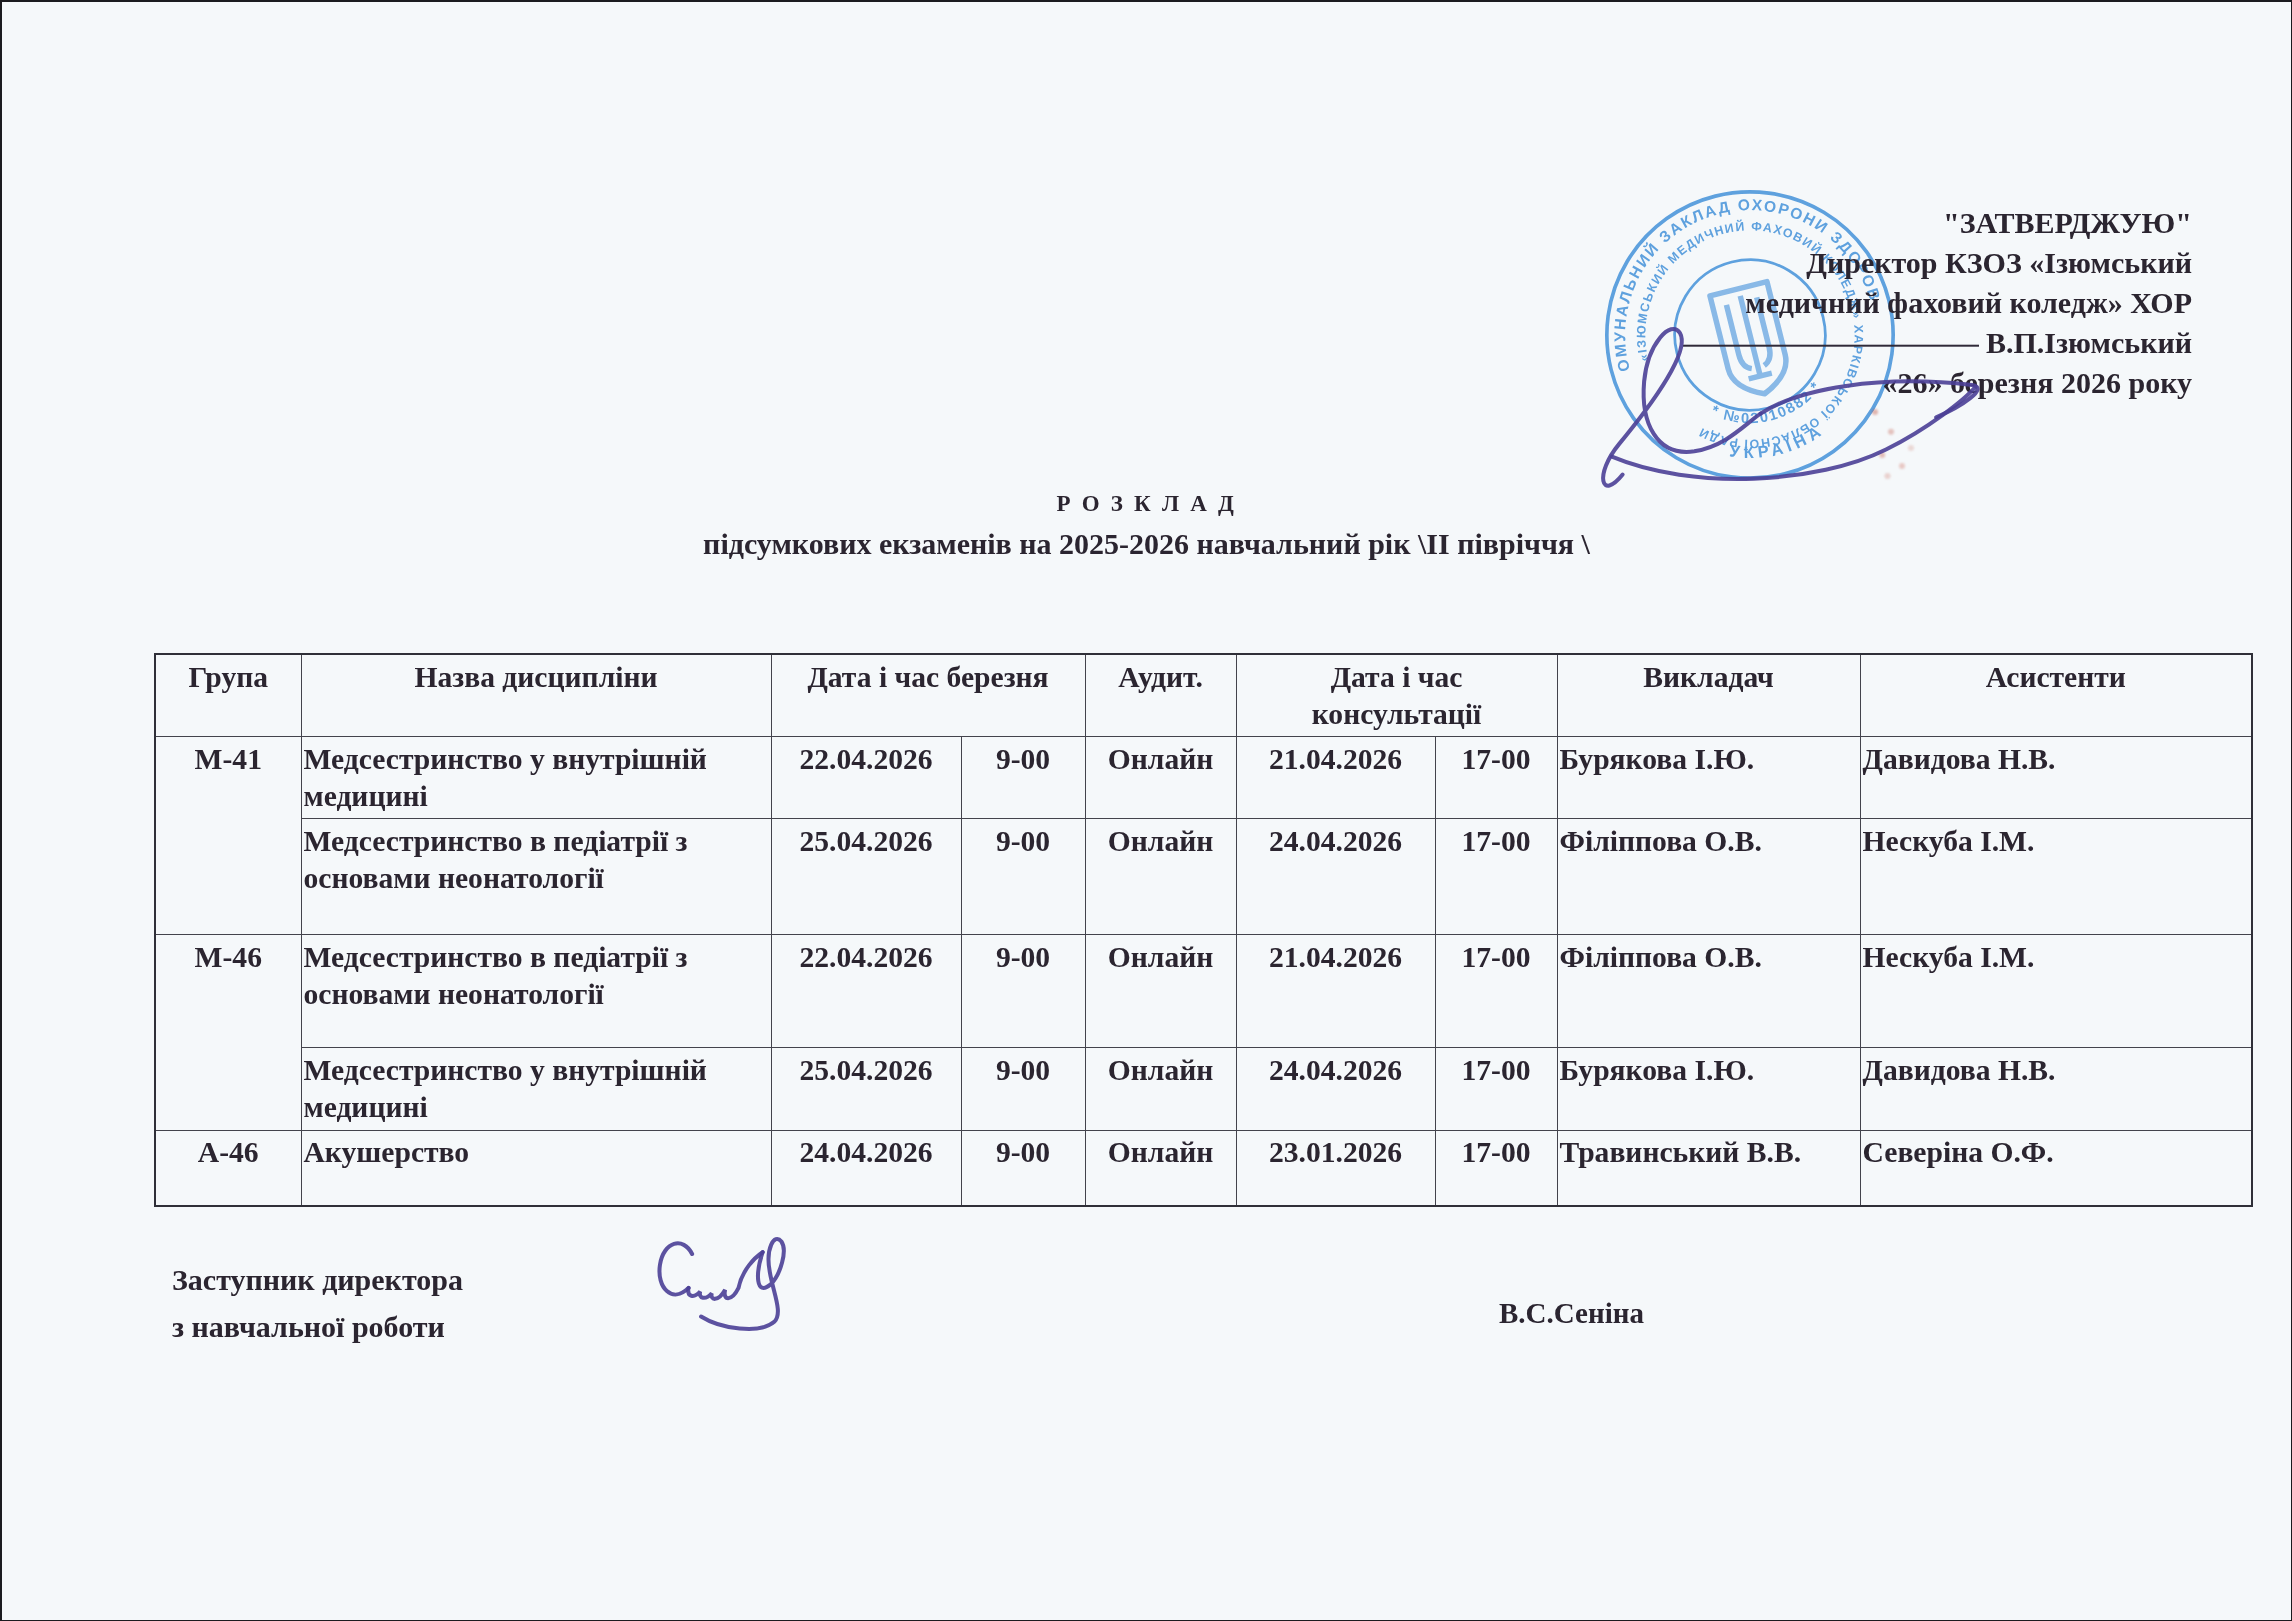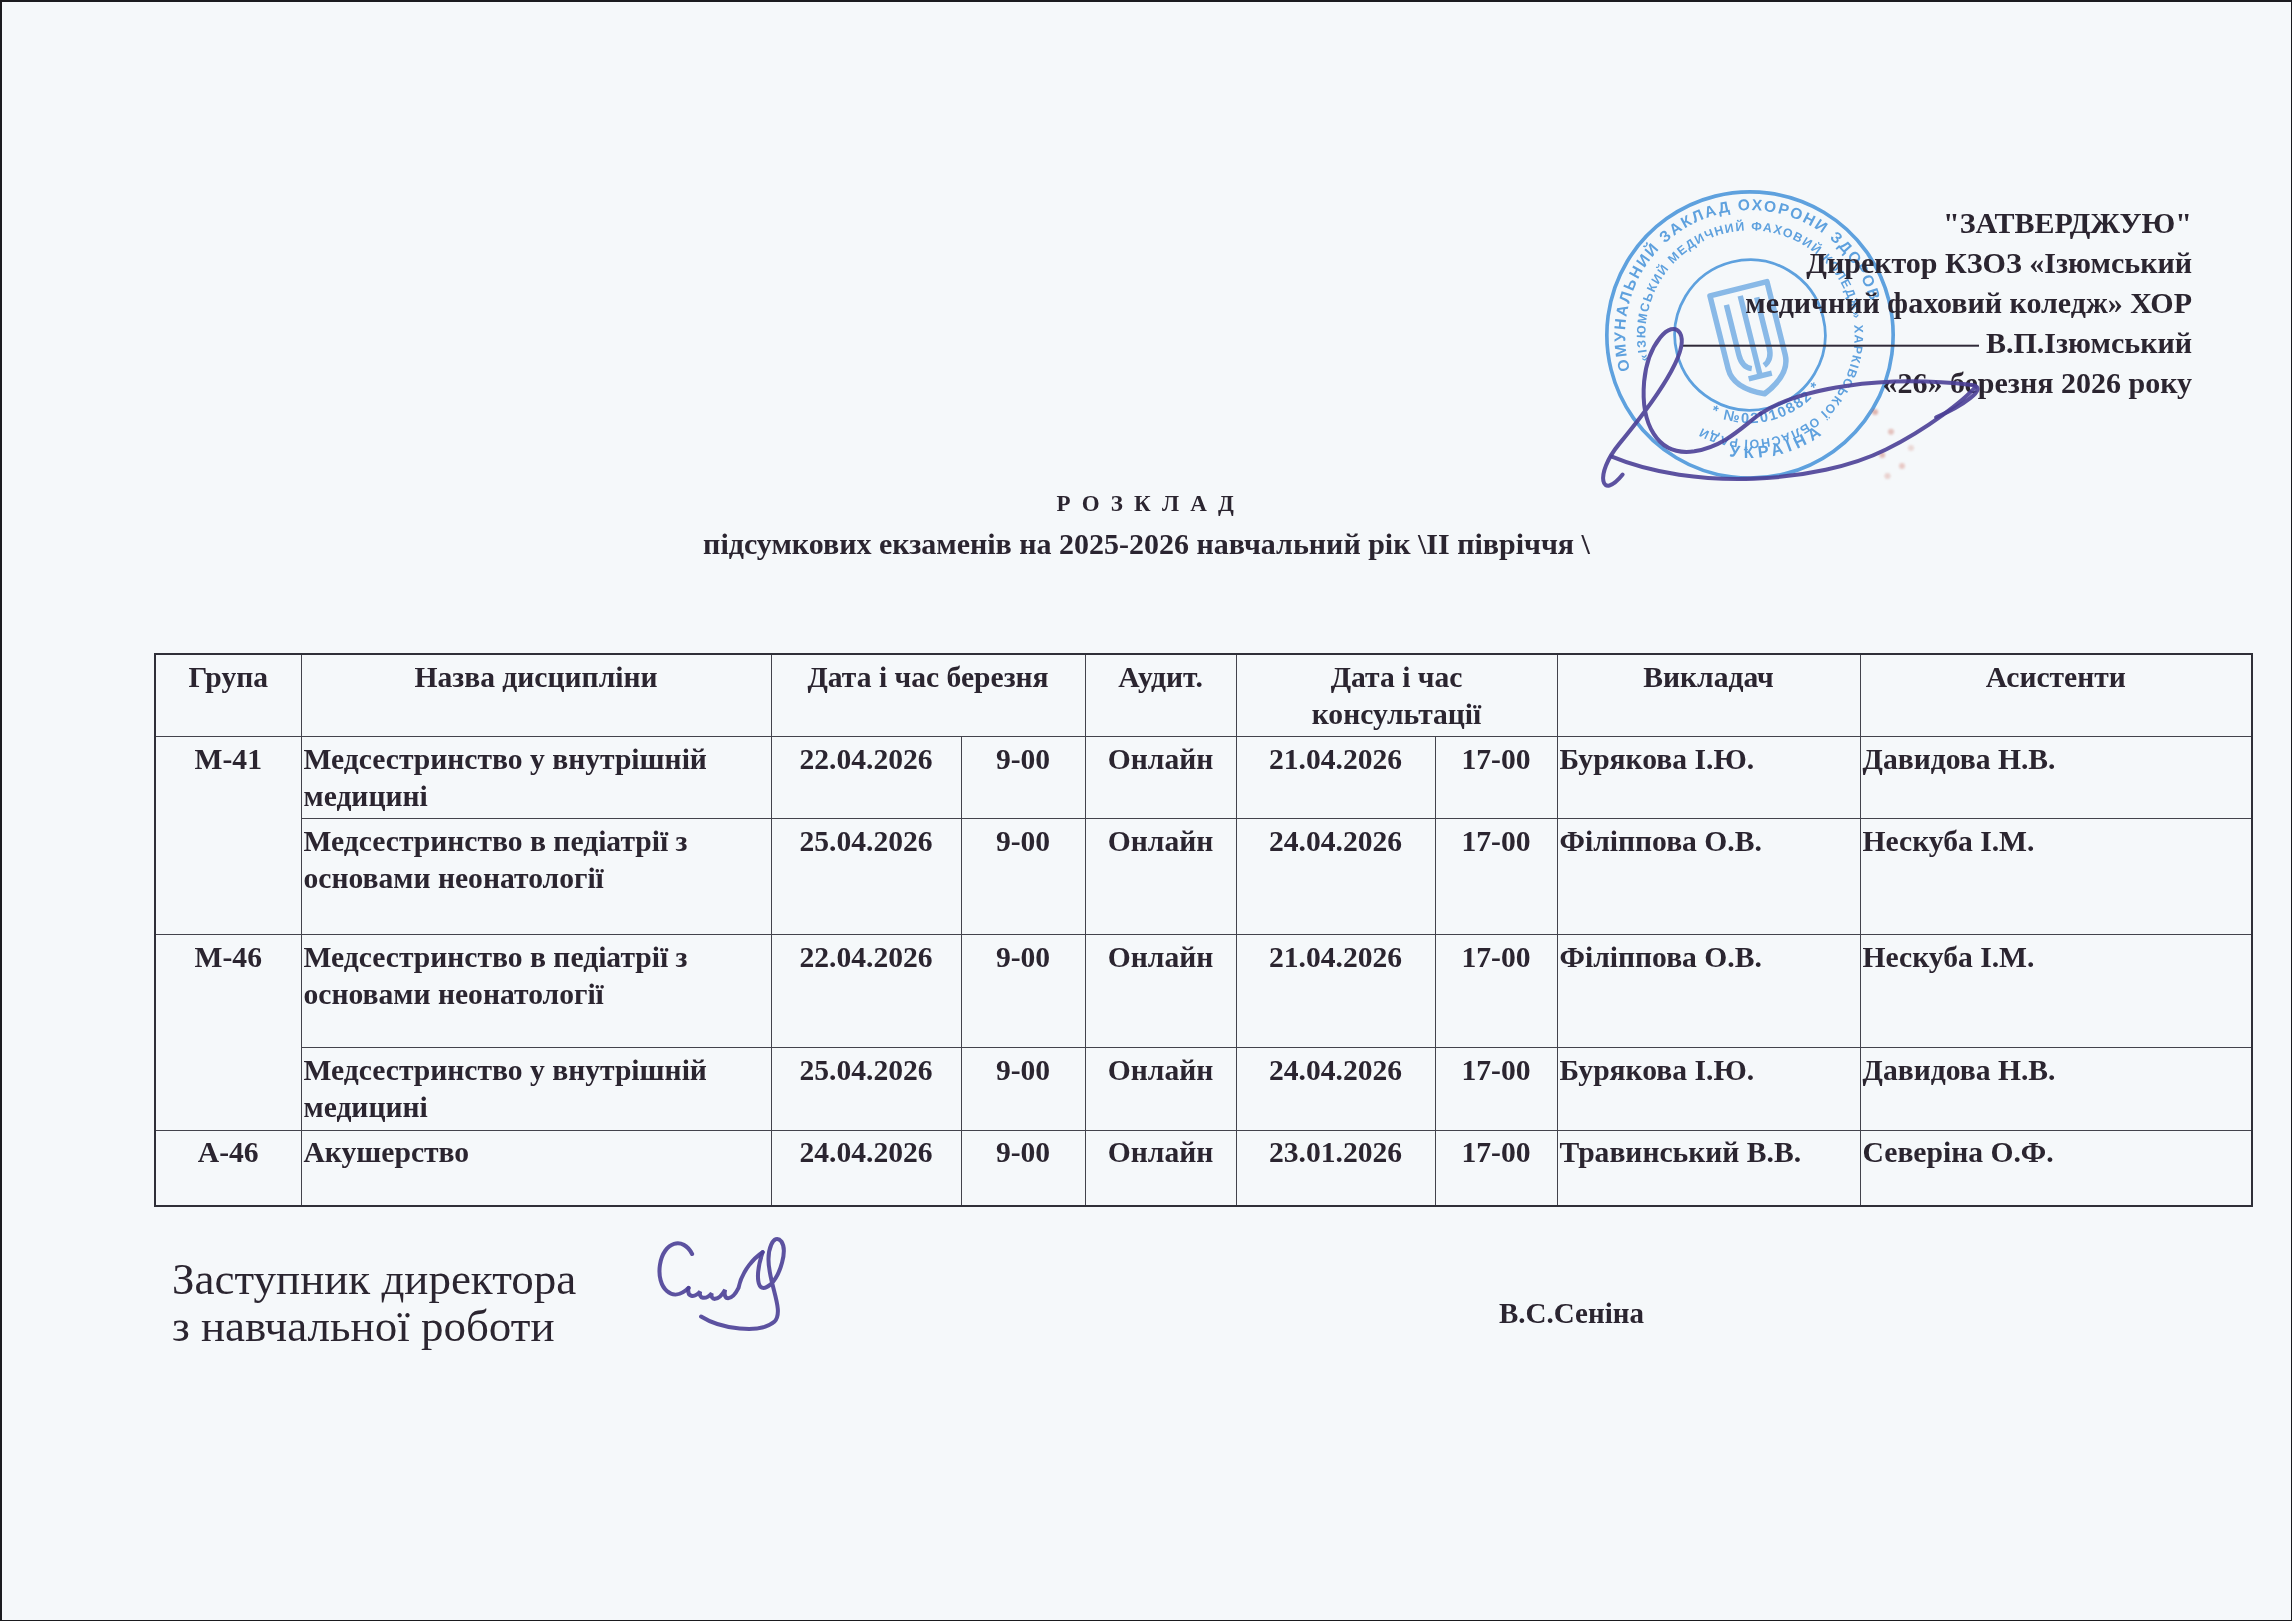--- a/index.html
+++ b/index.html
@@ -57,21 +57,21 @@
     font-weight:bold;font-size:29.6px;line-height:37px;color:#2b2530;
     vertical-align:top;text-align:center;padding:3.6px 9px;box-sizing:border-box;
     overflow:hidden;
   }
   .doc-table .al{text-align:left;padding-left:2px;}
   tr.hrow{height:68px;}
   tr.r0{height:75px;} tr.r1{height:116px;} tr.r2{height:113px;}
   tr.r3{height:76px;}  tr.r4{height:76px;}
   
   .footer-left{position:absolute;left:170px;top:1254px;z-index:2;
-    font-weight:normal;font-size:45px;line-height:47px;}
+    font-weight:bold;font-size:30px;line-height:47px;}
   .footer-name{position:absolute;left:1497px;top:1295px;z-index:2;
     font-weight:bold;font-size:29px;}
 </style>
 </head>
 <body>
 
 <div class="page">
 
   <div class="stamp">
     <svg viewBox="0 0 340 340" width="312" height="312">

